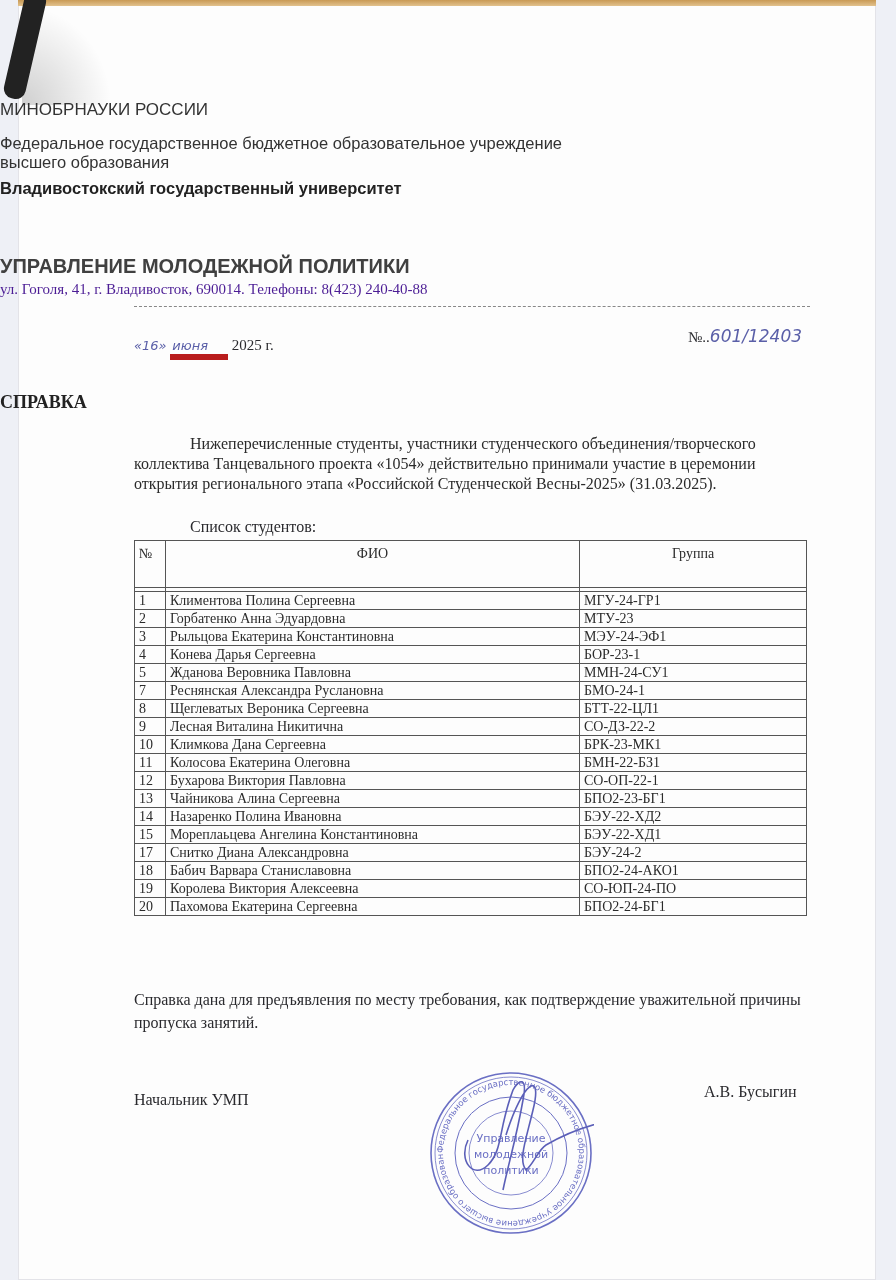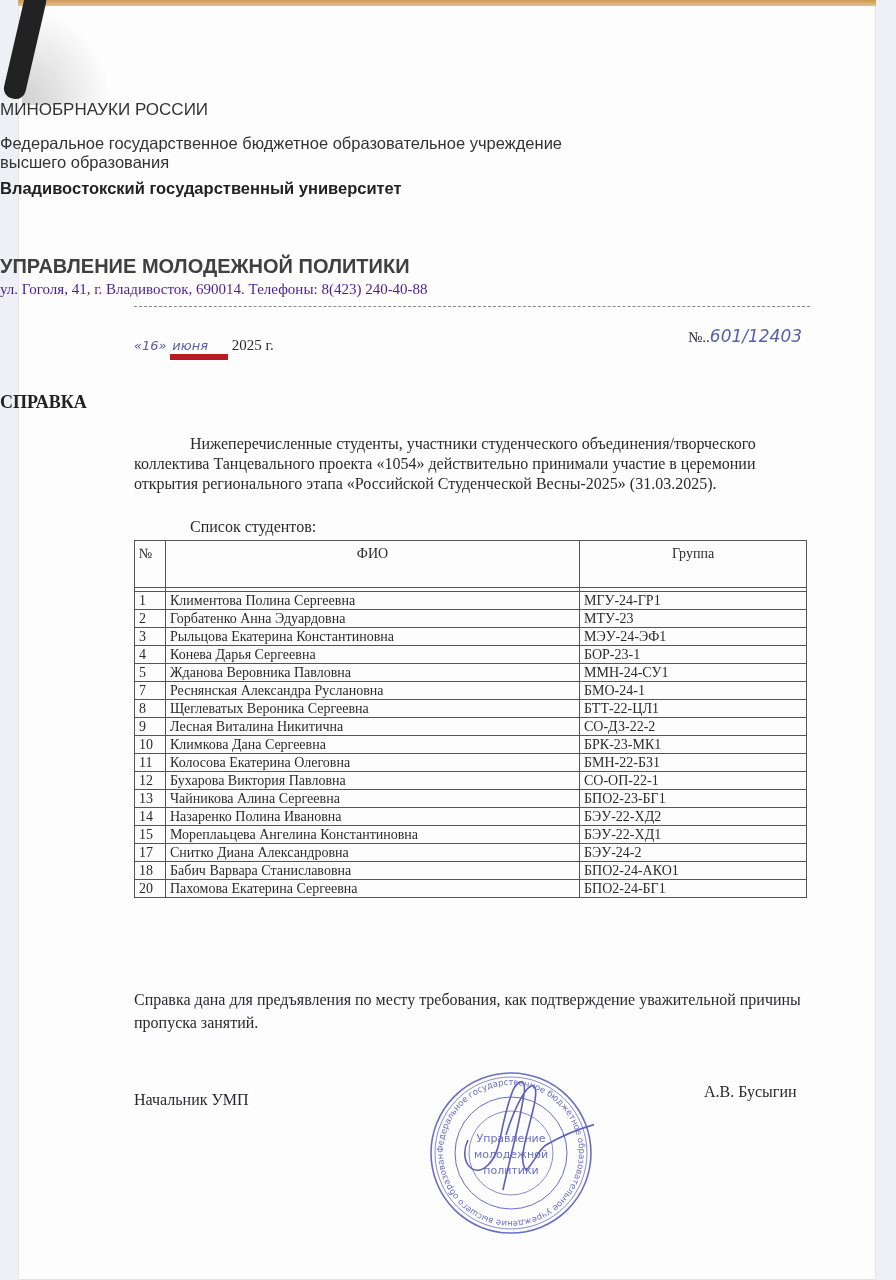--- a/index.html
+++ b/index.html
@@ -196,20 +196,25 @@
       </tr>
       <tr>
         <td class="num">17</td>
         <td class="name">Снитко Диана Александровна</td>
         <td class="group">БЭУ-24-2</td>
       </tr>
       <tr>
         <td class="num">18</td>
         <td class="name">Бабич Варвара Станиславовна</td>
         <td class="group">БПО2-24-АКО1</td>
+      </tr>
+      <tr>
+        <td class="num">19</td>
+        <td class="name">Королева Виктория Алексеевна</td>
+        <td class="group">СО-ЮП-24-ПО</td>
       </tr>
       <tr>
         <td class="num">20</td>
         <td class="name">Пахомова Екатерина Сергеевна</td>
         <td class="group">БПО2-24-БГ1</td>
       </tr>
     </tbody>
 </table>
 
 <div class="closing">Справка дана для предъявления по месту требования, как подтверждение уважительной причины пропуска занятий.</div>

